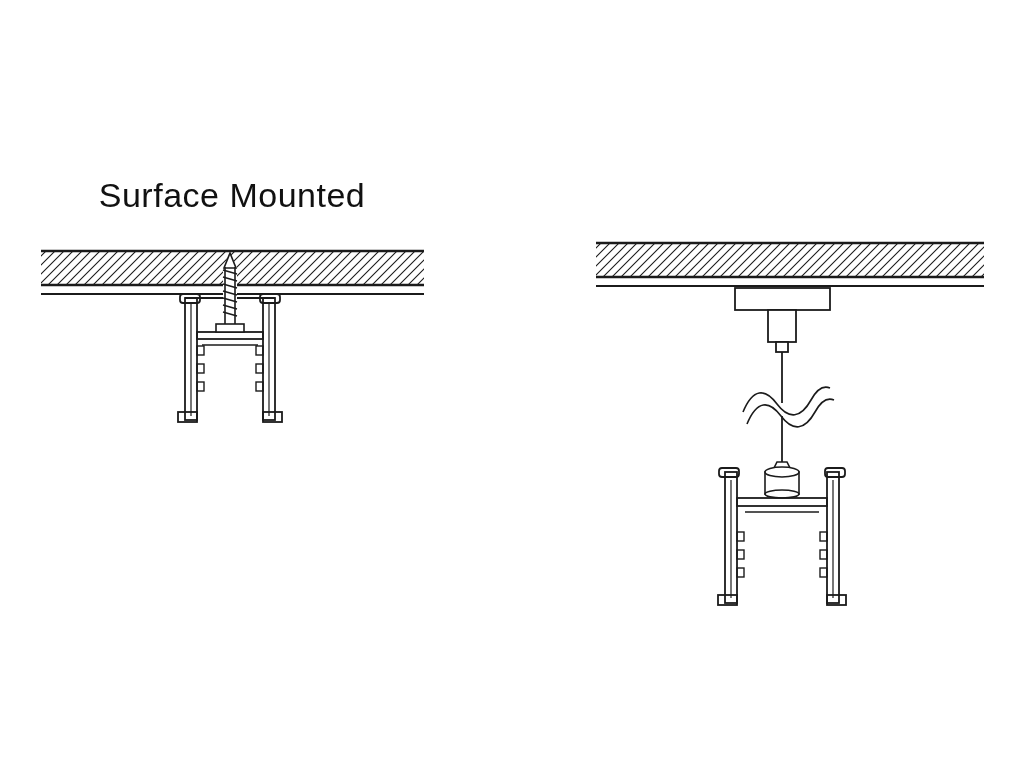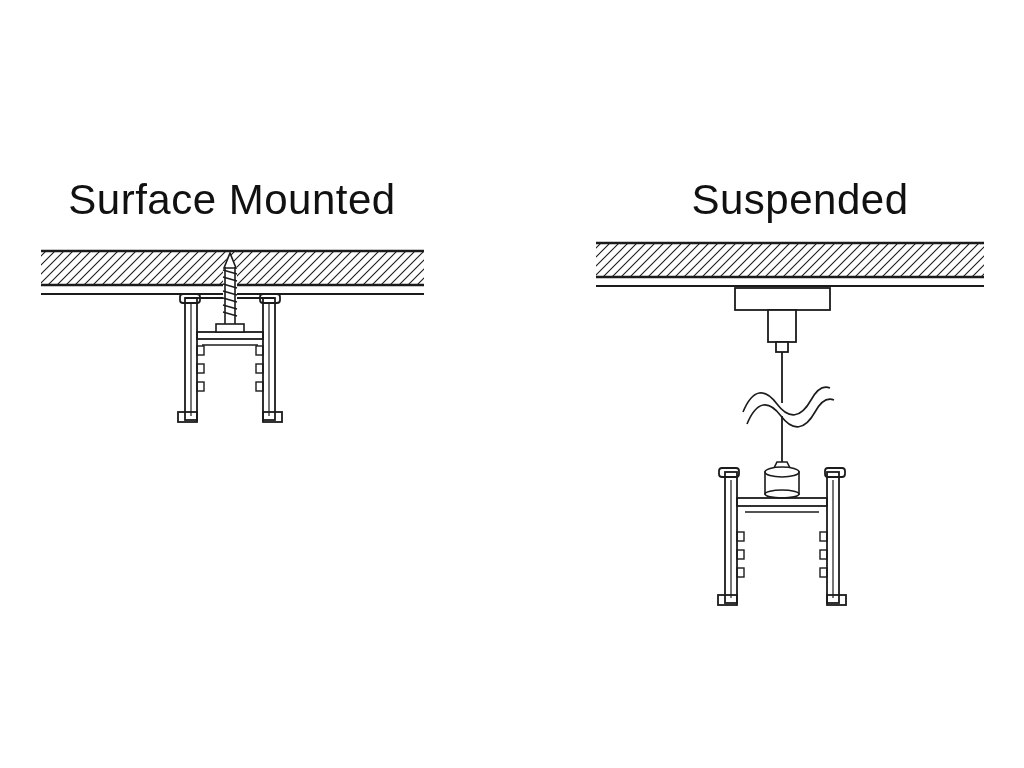--- a/index.html
+++ b/index.html
@@ -10,41 +10,40 @@
   }
   .canvas {
     position: relative;
     width: 1024px;
     height: 768px;
     background: #ffffff;
     overflow: hidden;
   }
   .diagram-title {
     position: absolute;
-    font-size: 42px;
+    font-size: 34px;
     font-weight: 400;
     color: #111111;
     text-align: center;
     letter-spacing: 0.5px;
     white-space: nowrap;
   }
   .title-left  { left: 62px;  top: 176px; width: 340px; }
   .title-right { left: 650px; top: 176px; width: 300px; }
   .diagram-svg { position: absolute; }
   .svg-left  { left: 40px;  top: 248px; }
   .svg-right { left: 595px; top: 240px; }
 </style>
 </head>
 <body>
 
 <div class="canvas">
 
   <div class="diagram-title title-left">Surface Mounted</div>
 
-  <div class="diagram-title title-right">Suspended</div>
 
   <svg class="diagram-svg svg-left" width="385" height="195" viewBox="0 0 385 195">
     <defs>
       <pattern id="hatchL" patternUnits="userSpaceOnUse" width="9" height="9">
         <path d="M0 9 L9 0 M-2.25 2.25 L2.25 -2.25 M6.75 11.25 L11.25 6.75" stroke="#1b1b1b" stroke-width="1.1"></path>
       </pattern>
     </defs>
 
     <g>
       <rect x="1" y="3" width="383" height="34" fill="url(#hatchL)" stroke="none"></rect>

